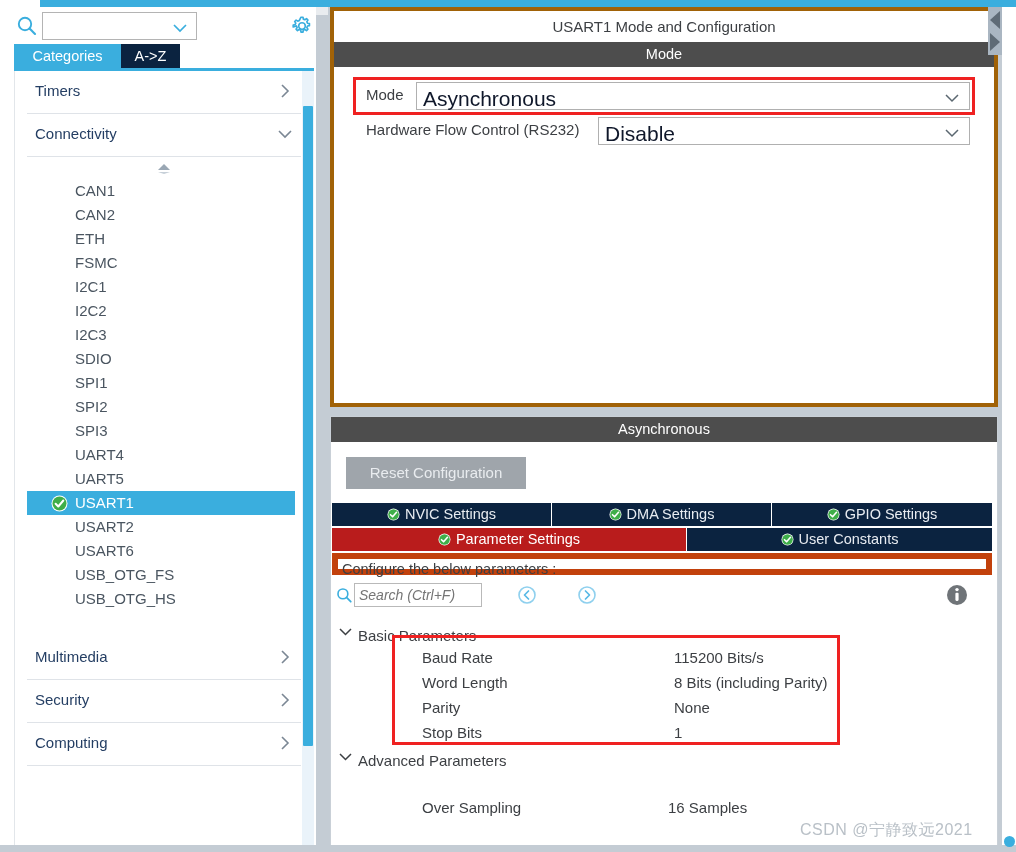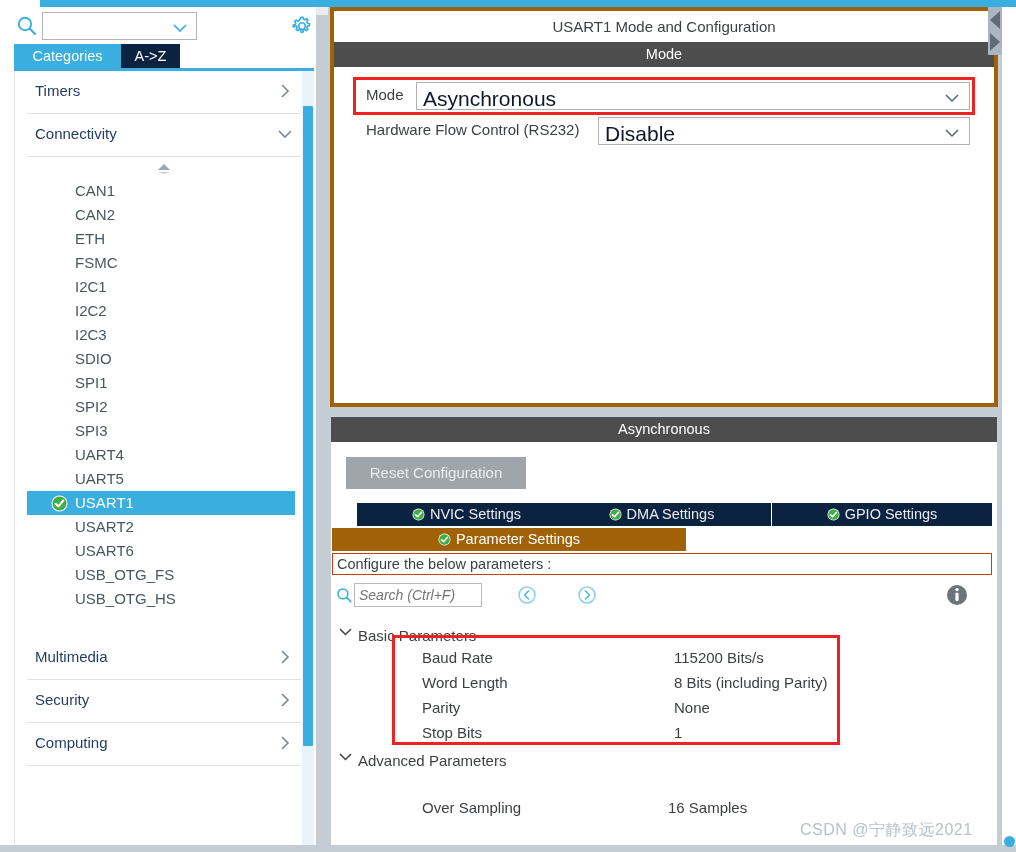--- a/index.html
+++ b/index.html
@@ -173,29 +173,29 @@
   }
 
   .tabrow { position: absolute; left: 1px; height: 23px; }
   .ctab {
     position: absolute; top: 0; height: 23px;
     background: #0b2340; color: #e8ecf1;
     font-size: 14.5px; line-height: 23px; text-align: center;
     border-right: 1px solid #ffffff;
     white-space: nowrap;
   }
-  .ctab.active { background: #a16207; color: #ffffff; }
+  .ctab.active { background: #b91c1c; color: #ffffff; }
   .ctab .chk {
     display: inline-block; width: 13px; height: 13px; margin-right: 5px;
     vertical-align: -2px;
   }
 
   .configure-bar {
     position: absolute; left: 4px; top: 546px; width: 660px; height: 22px;
-    border: 1px solid #c2410c; background: #ffffff;
+    border: 6px solid #c2410c; background: #ffffff;
     font-size: 14.5px; color: #3c3f43; line-height: 21px; padding-left: 4px;
   }
 
   .psearch-row { position: absolute; left: 4px; top: 575px; width: 660px; height: 30px; }
   .psearch-icon { position: absolute; left: 4px; top: 5px; }
   .psearch-input {
     position: absolute; left: 22px; top: 1px; width: 128px; height: 24px;
     border: 1px solid #b9b9b9; background: #ffffff;
     font-size: 14px; font-style: italic; color: #7f1d1d;
     padding-left: 4px; font-family: "Liberation Sans", sans-serif;
@@ -410,21 +410,21 @@
 
       <div class="redbox" style="left:19px; top:66px; width:622px; height:38px;"></div>
     </div>
 
     <div class="conf-card">
       <div class="section-bar" style="top:0;">Asynchronous</div>
 
       <div class="reset-btn">Reset Configuration</div>
 
       <div class="tabrow" style="top:86px; width:660px;">
-        <div class="ctab" style="left:0; width:220px;margin-left:25px;">
+        <div class="ctab" style="left:0; width:220px;">
           <span class="chk">
             <svg width="13" height="13" viewBox="0 0 13 13">
               <circle cx="6.5" cy="6.5" r="6" fill="#ffffff"></circle>
               <circle cx="6.5" cy="6.5" r="5.3" fill="#3fae49"></circle>
               <polyline points="3.5,6.7 5.6,8.8 9.5,4.3" fill="none" stroke="#ffffff" stroke-width="1.6" stroke-linecap="round" stroke-linejoin="round"></polyline>
             </svg>
           </span><span>NVIC Settings</span>
         </div>
         <div class="ctab" style="left:220px; width:220px;">
           <span class="chk">
@@ -448,20 +448,29 @@
 
       <div class="tabrow" style="top:111px; width:660px;">
         <div class="ctab active" style="left:0; width:355px;">
           <span class="chk">
             <svg width="13" height="13" viewBox="0 0 13 13">
               <circle cx="6.5" cy="6.5" r="6" fill="#ffffff"></circle>
               <circle cx="6.5" cy="6.5" r="5.3" fill="#3fae49"></circle>
               <polyline points="3.5,6.7 5.6,8.8 9.5,4.3" fill="none" stroke="#ffffff" stroke-width="1.6" stroke-linecap="round" stroke-linejoin="round"></polyline>
             </svg>
           </span><span>Parameter Settings</span>
+        </div>
+        <div class="ctab" style="left:355px; width:305px; border-right:none;">
+          <span class="chk">
+            <svg width="13" height="13" viewBox="0 0 13 13">
+              <circle cx="6.5" cy="6.5" r="6" fill="#ffffff"></circle>
+              <circle cx="6.5" cy="6.5" r="5.3" fill="#3fae49"></circle>
+              <polyline points="3.5,6.7 5.6,8.8 9.5,4.3" fill="none" stroke="#ffffff" stroke-width="1.6" stroke-linecap="round" stroke-linejoin="round"></polyline>
+            </svg>
+          </span><span>User Constants</span>
         </div>
       </div>
     </div>
 
     <div class="configure-bar">Configure the below parameters :</div>
 
     <div class="psearch-row">
       <span class="psearch-icon">
         <svg width="17" height="17" viewBox="0 0 18 18">
           <circle cx="7.3" cy="7.3" r="5.2" fill="none" stroke="#3aaede" stroke-width="1.7"></circle>

